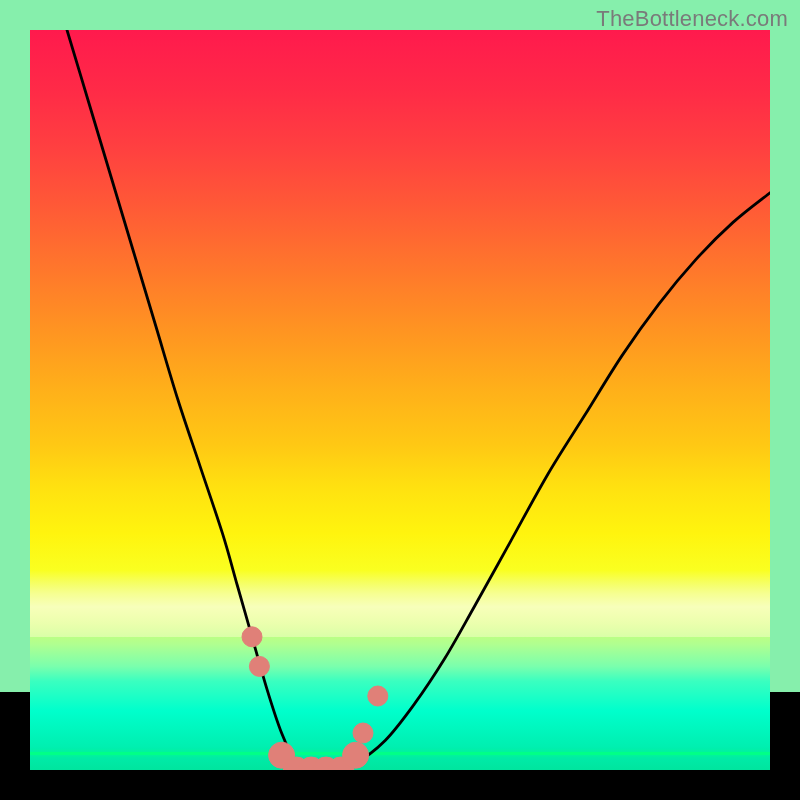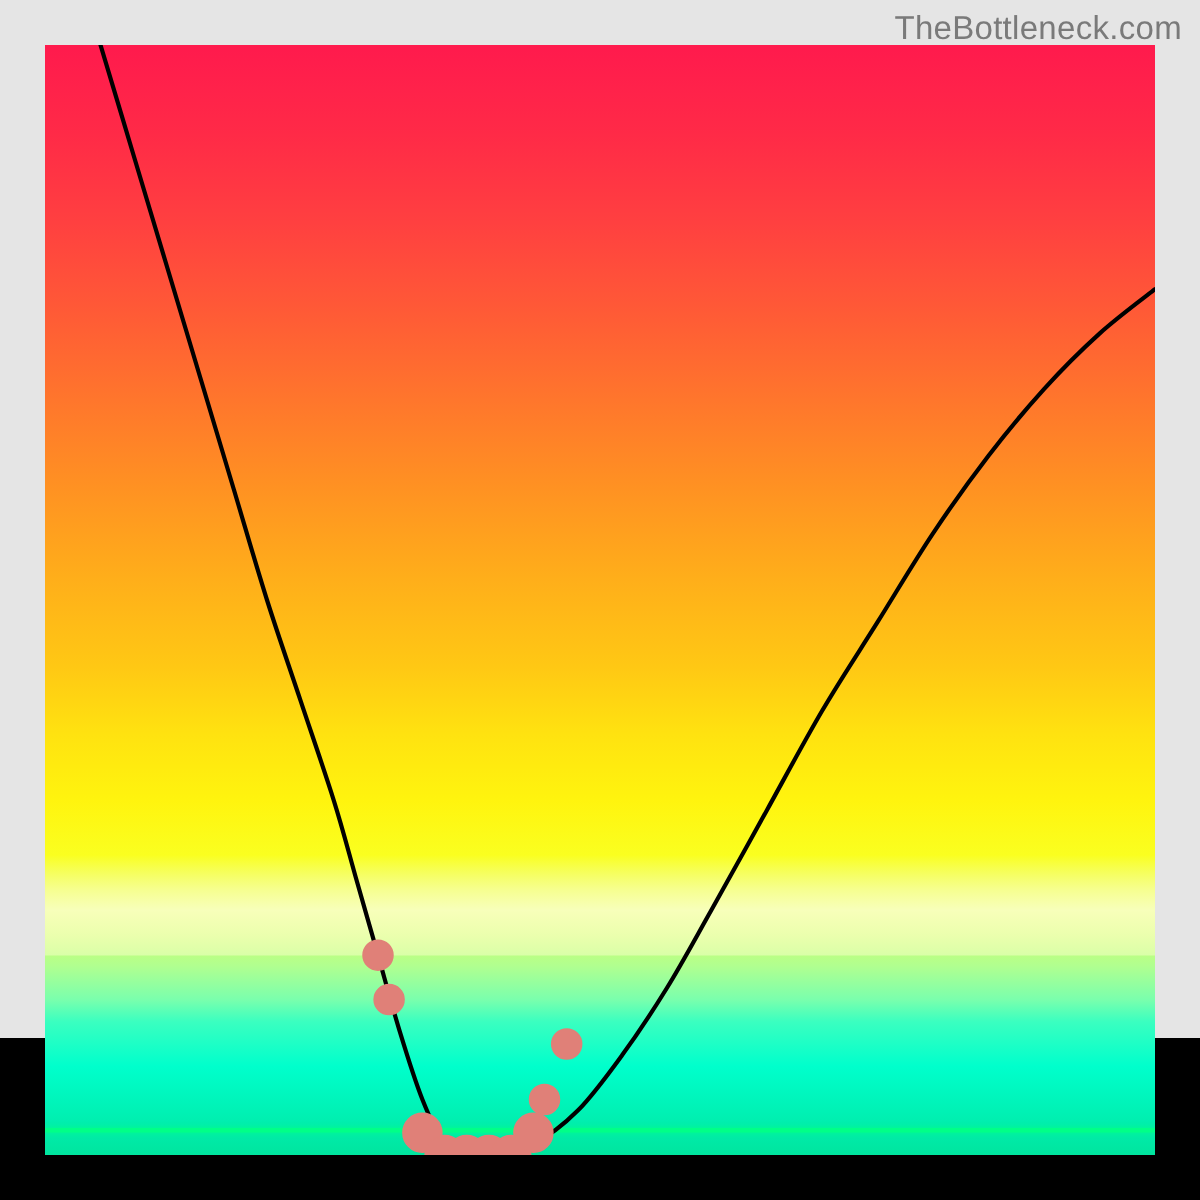--- a/index.html
+++ b/index.html
@@ -8,21 +8,21 @@
     width: 800px;
     height: 800px;
     overflow: hidden;
     background: #000;
     font-family: Arial, Helvetica, sans-serif;
   }
   .frame {
     position: relative;
     width: 800px;
     height: 692px;
-    background: #e5e5e5;
+    background: #86efac;
   }
   .watermark {
     position: absolute;
     top: 6px;
     right: 12px;
     color: #7a7a7a;
     font-size: 22px;
     font-weight: 400;
     letter-spacing: 0.2px;
     z-index: 10;

